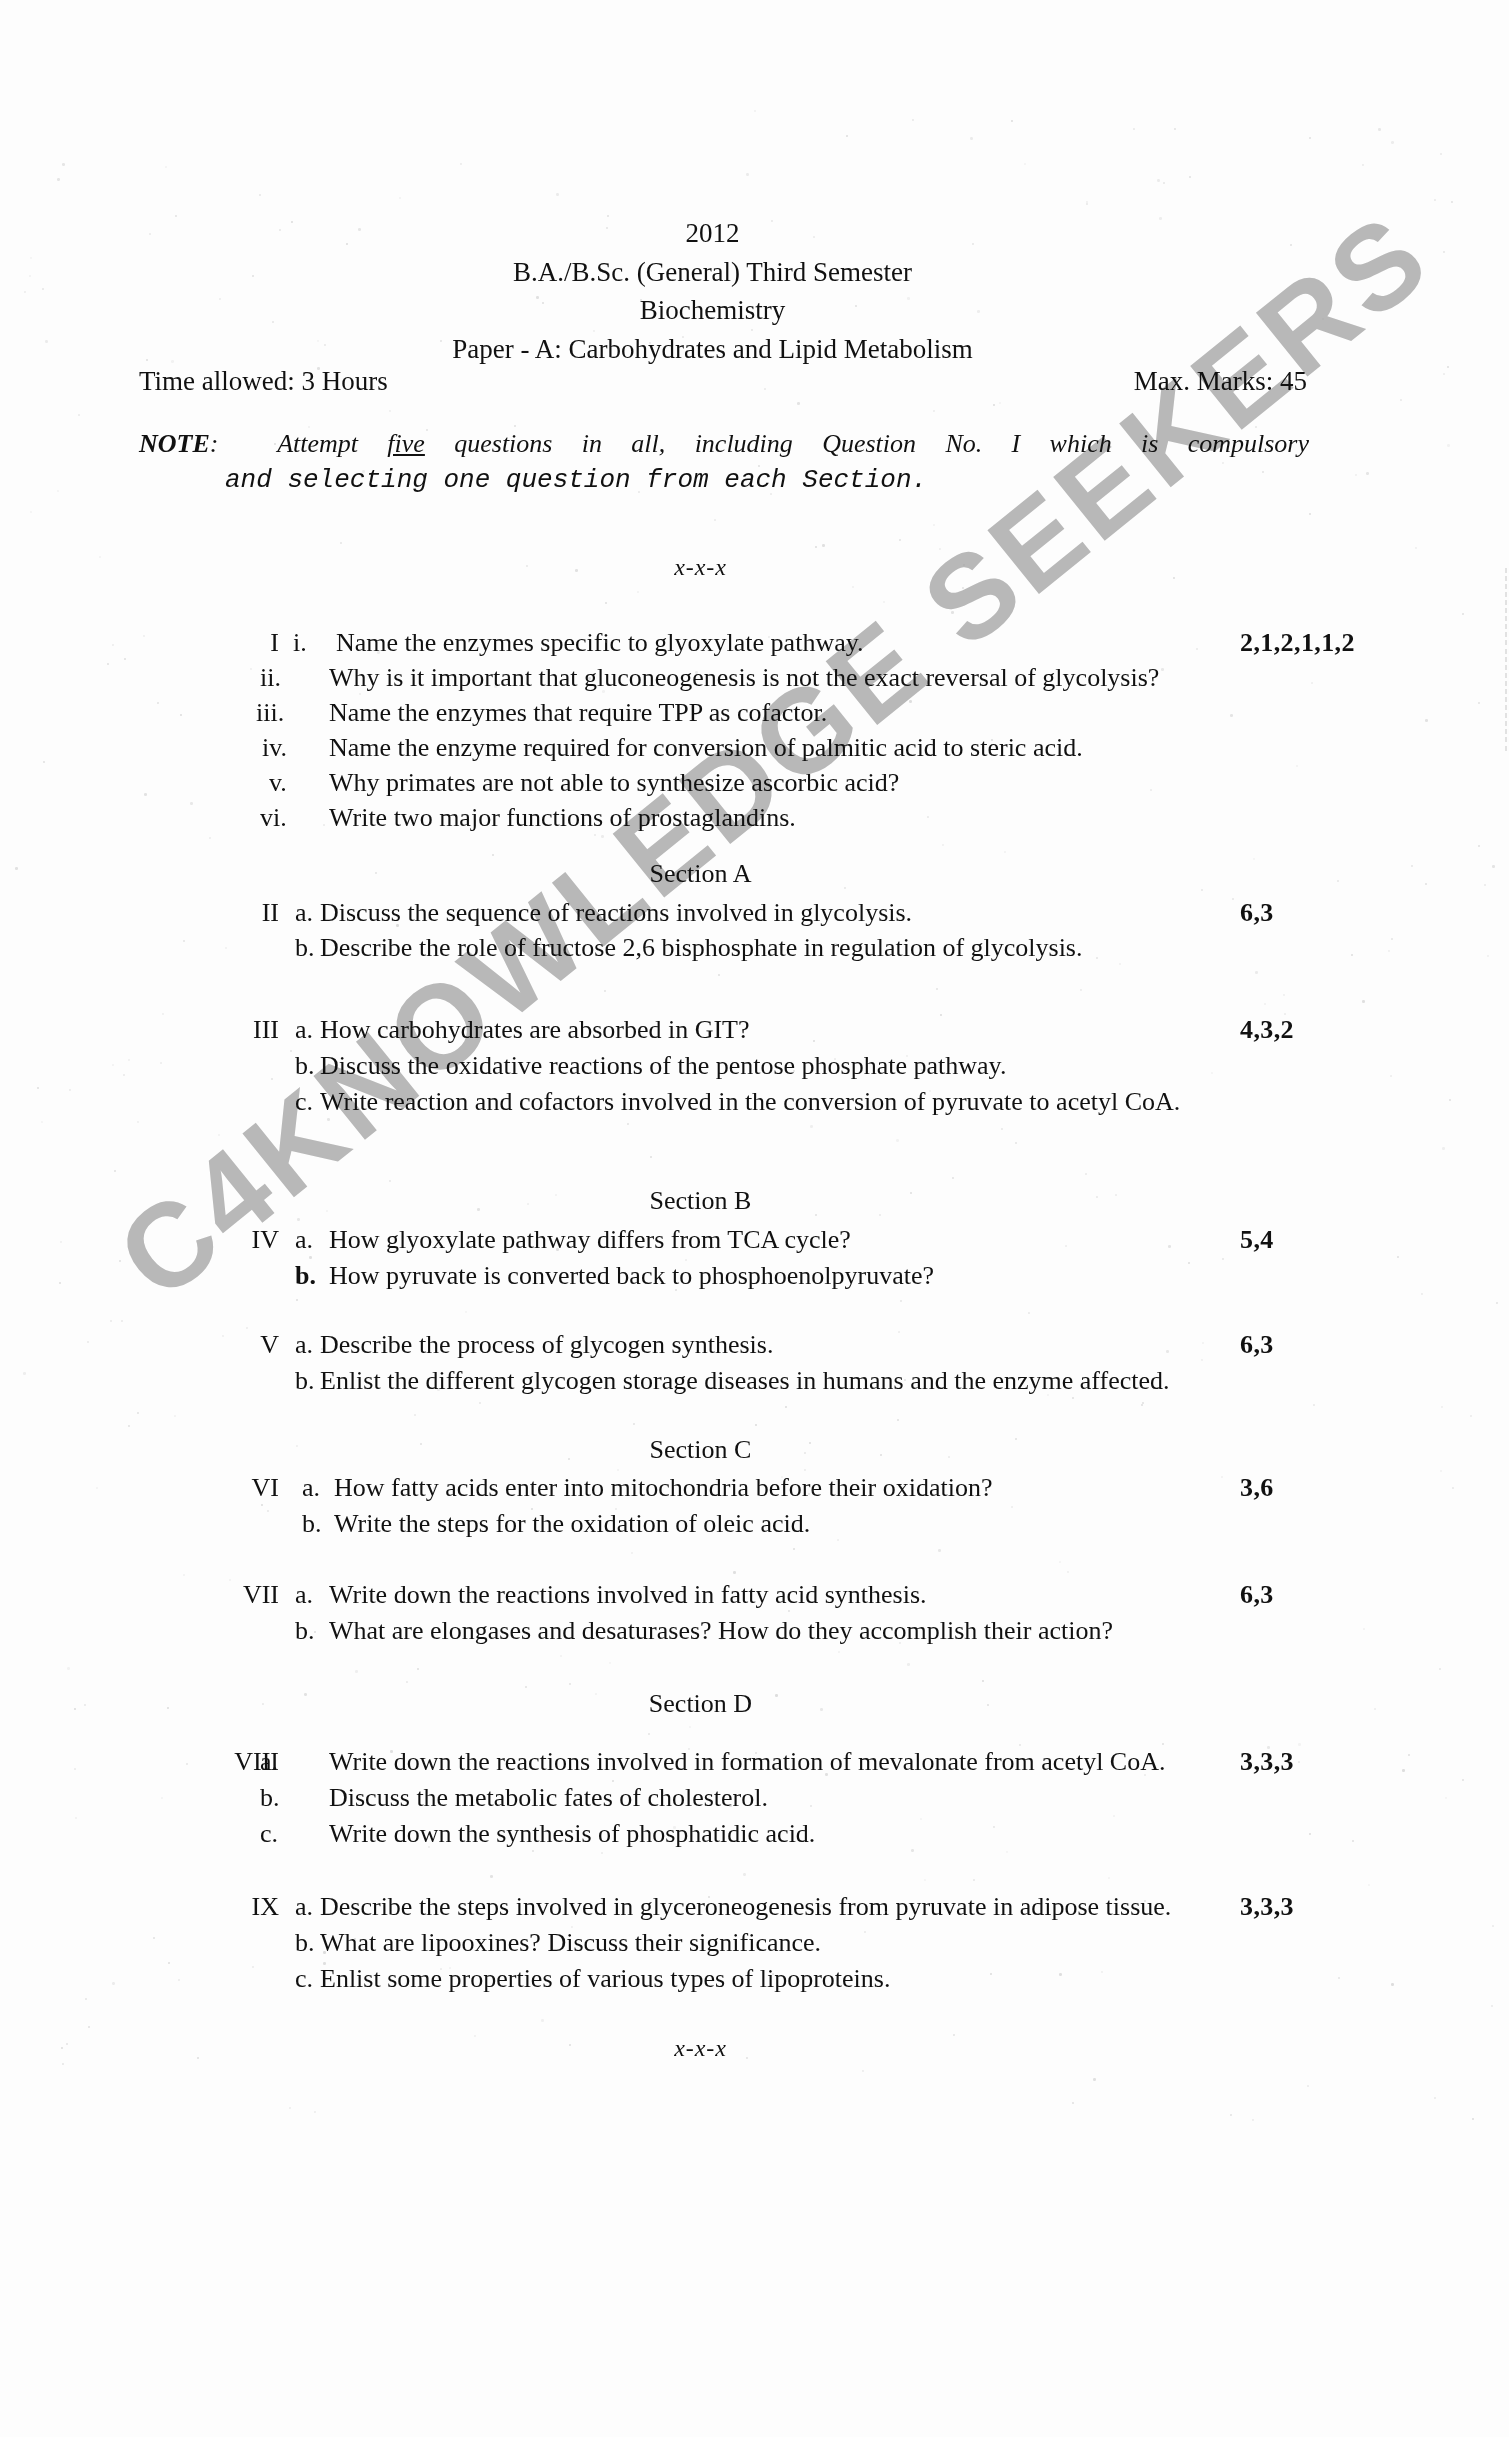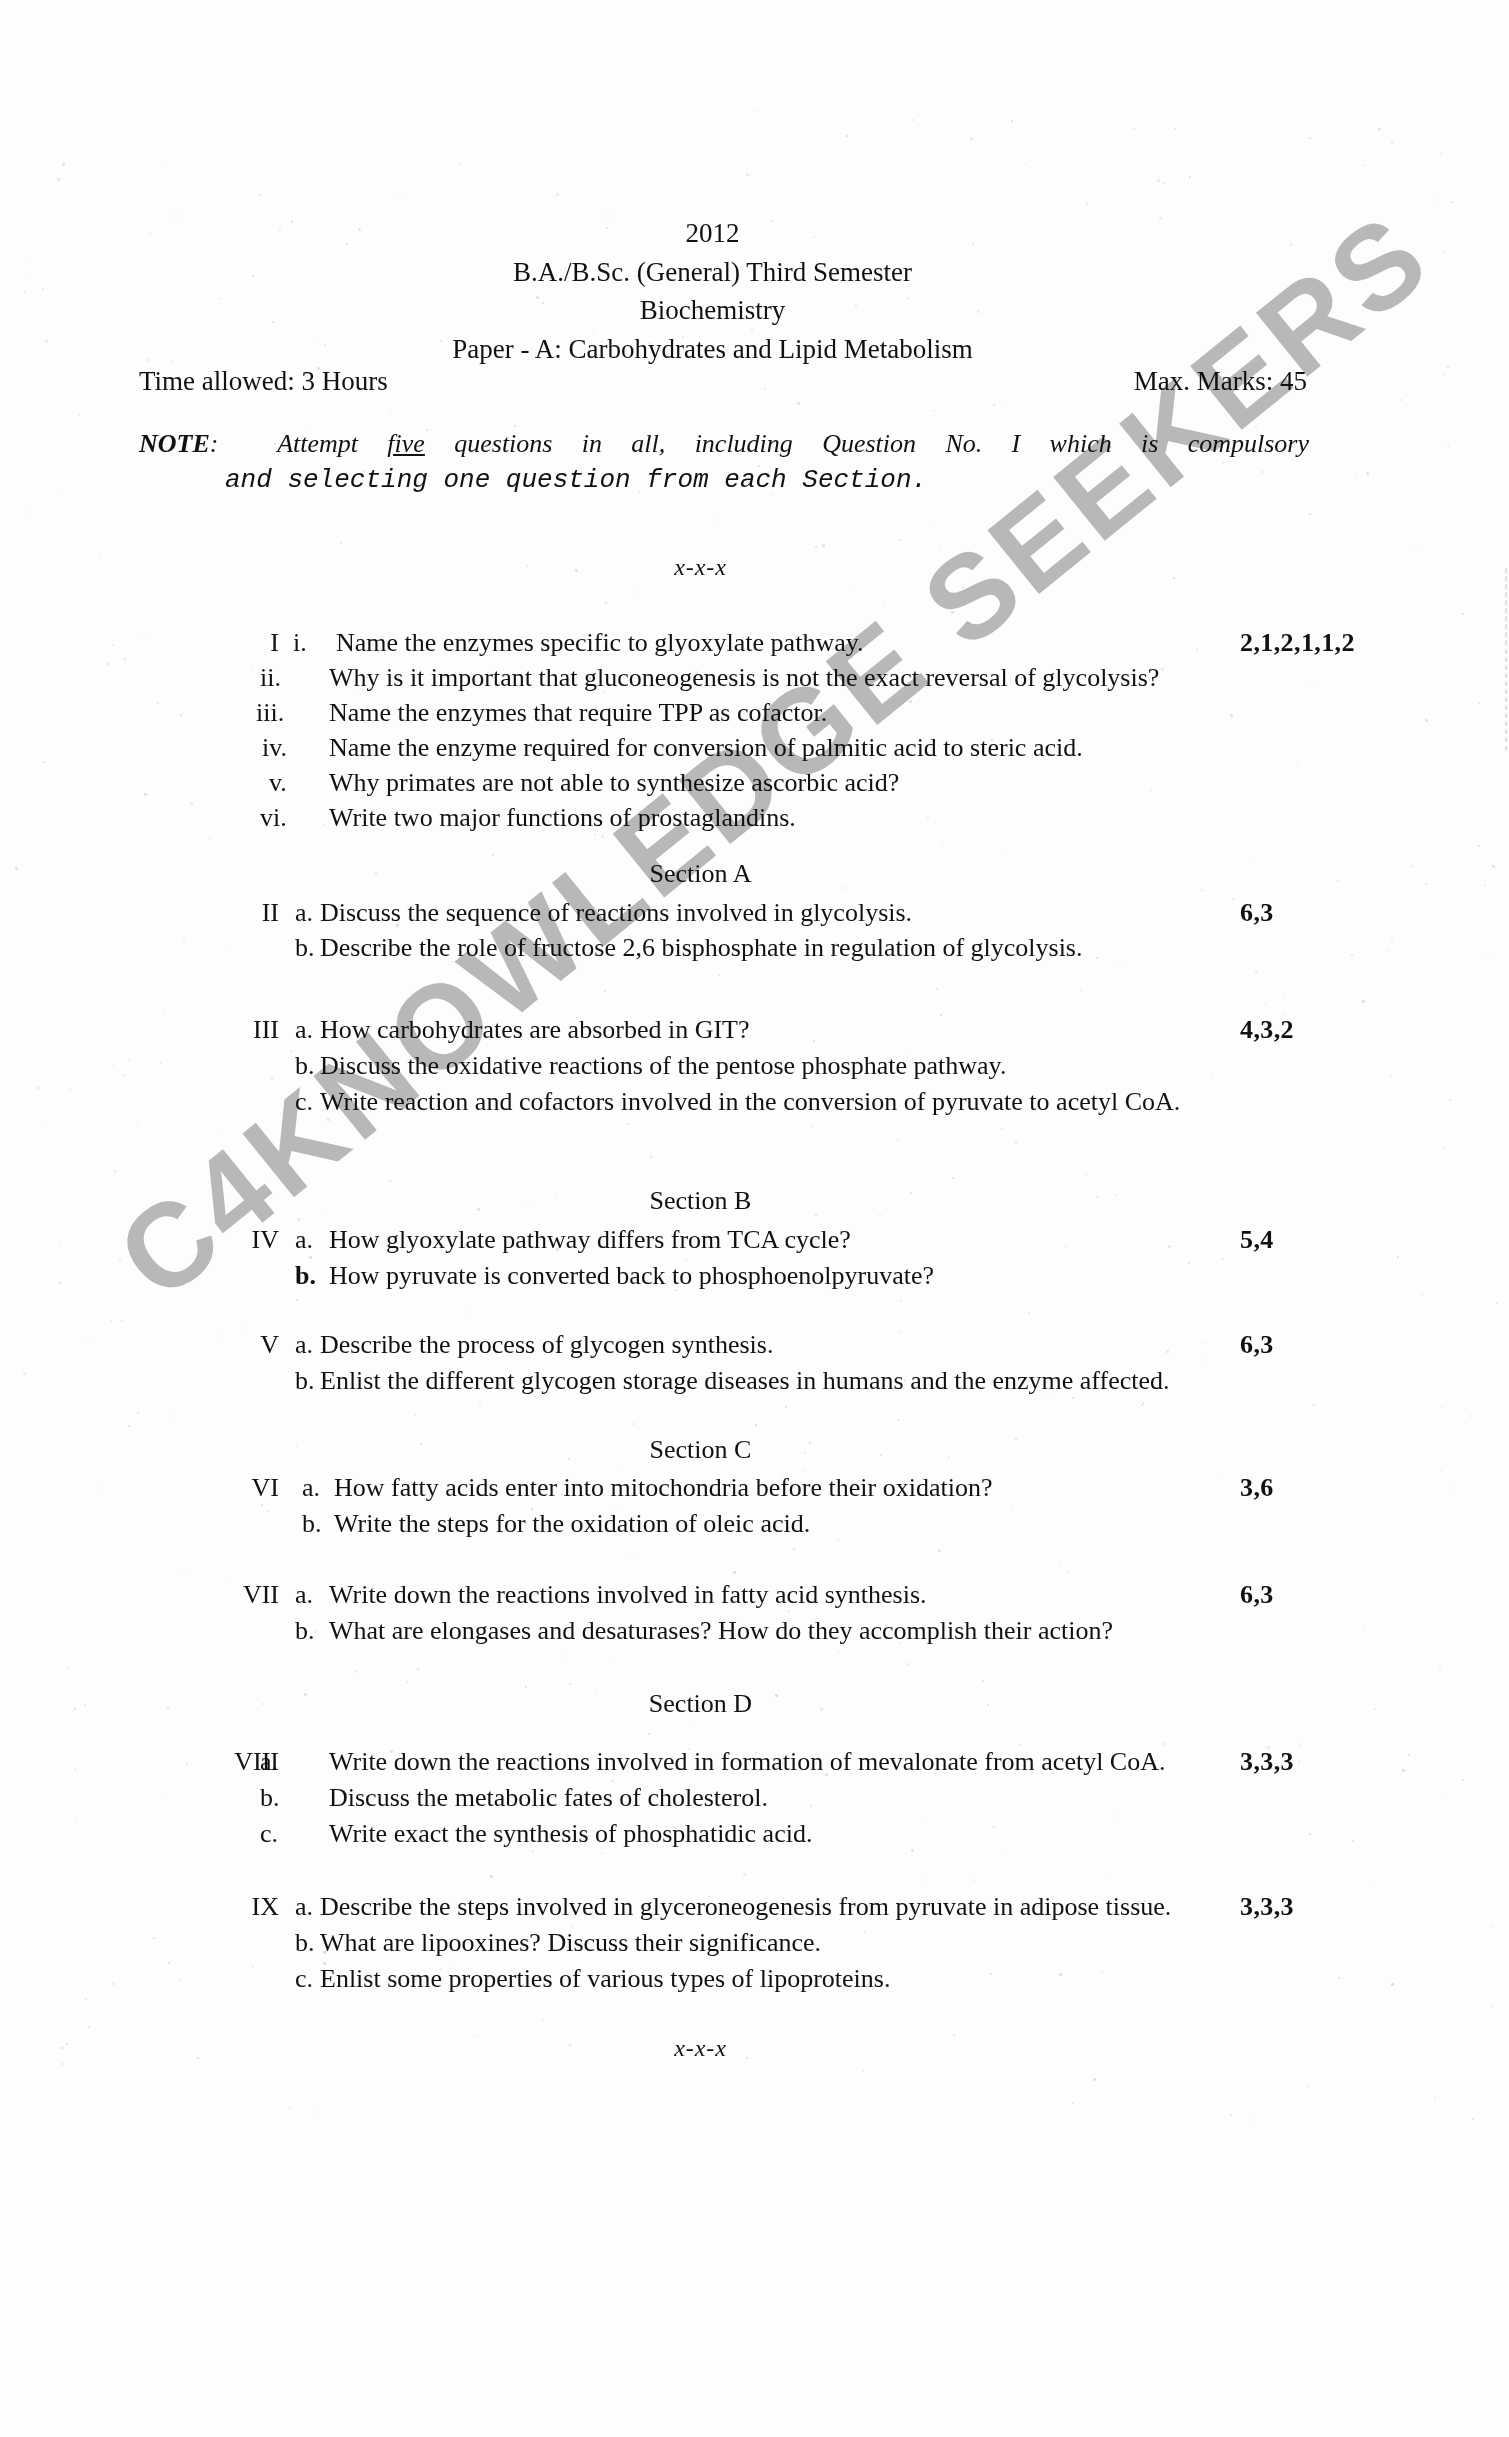--- a/index.html
+++ b/index.html
@@ -777,21 +777,21 @@
       <span class="qlet" style="left:260px">a.</span>
       <span class="qtext" style="left:329px">Write down the reactions involved in formation of mevalonate from acetyl CoA.</span>
       <span class="qmarks">3,3,3</span>
     </div>
     <div class="qrow" style="top:1781px">
       <span class="qlet" style="left:260px">b.</span>
       <span class="qtext" style="left:329px">Discuss the metabolic fates of cholesterol.</span>
     </div>
     <div class="qrow" style="top:1817px">
       <span class="qlet" style="left:260px">c.</span>
-      <span class="qtext" style="left:329px">Write exact the synthesis of phosphatidic acid.</span>
+      <span class="qtext" style="left:329px">Write down the synthesis of phosphatidic acid.</span>
     </div>
 
     <div class="qrow" style="top:1890px">
       <span class="qnum">IX</span>
       <span class="qlet" style="left:295px">a.</span>
       <span class="qtext" style="left:320px">Describe the steps involved in glyceroneogenesis from pyruvate in adipose tissue.</span>
       <span class="qmarks">3,3,3</span>
     </div>
     <div class="qrow" style="top:1926px">
       <span class="qlet" style="left:295px">b.</span>

